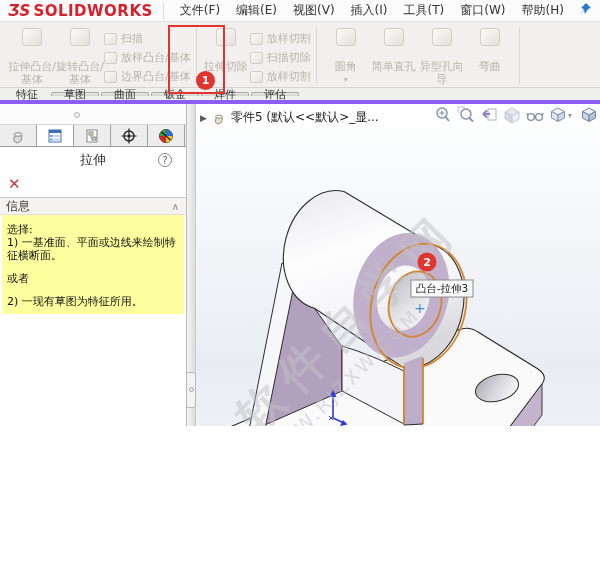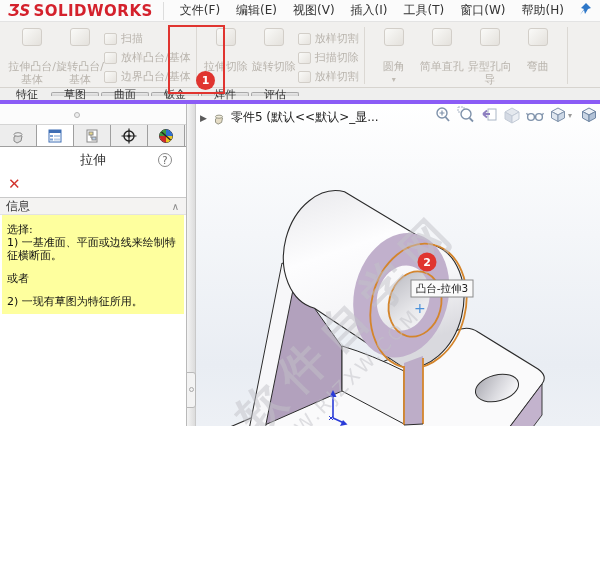--- a/index.html
+++ b/index.html
@@ -128,24 +128,20 @@
             <span class="sicon"></span>
             <span>边界凸台/基体</span>
           </div>
       </div>
     </div>
     <div class="rdiv"></div>
     <div class="rgroup">
       <div class="bigbtn">
         <div class="gicon"></div>
         <div class="blabel">拉伸切除</div>
-      </div>
-      <div class="bigbtn">
-        <div class="gicon"></div>
-        <div class="blabel">旋转切除</div>
       </div>
       <div class="smallstack">
         <div class="smallbtn">
             <span class="sicon"></span>
             <span>放样切割</span>
           </div>
         <div class="smallbtn">
             <span class="sicon"></span>
             <span>扫描切除</span>
           </div>

